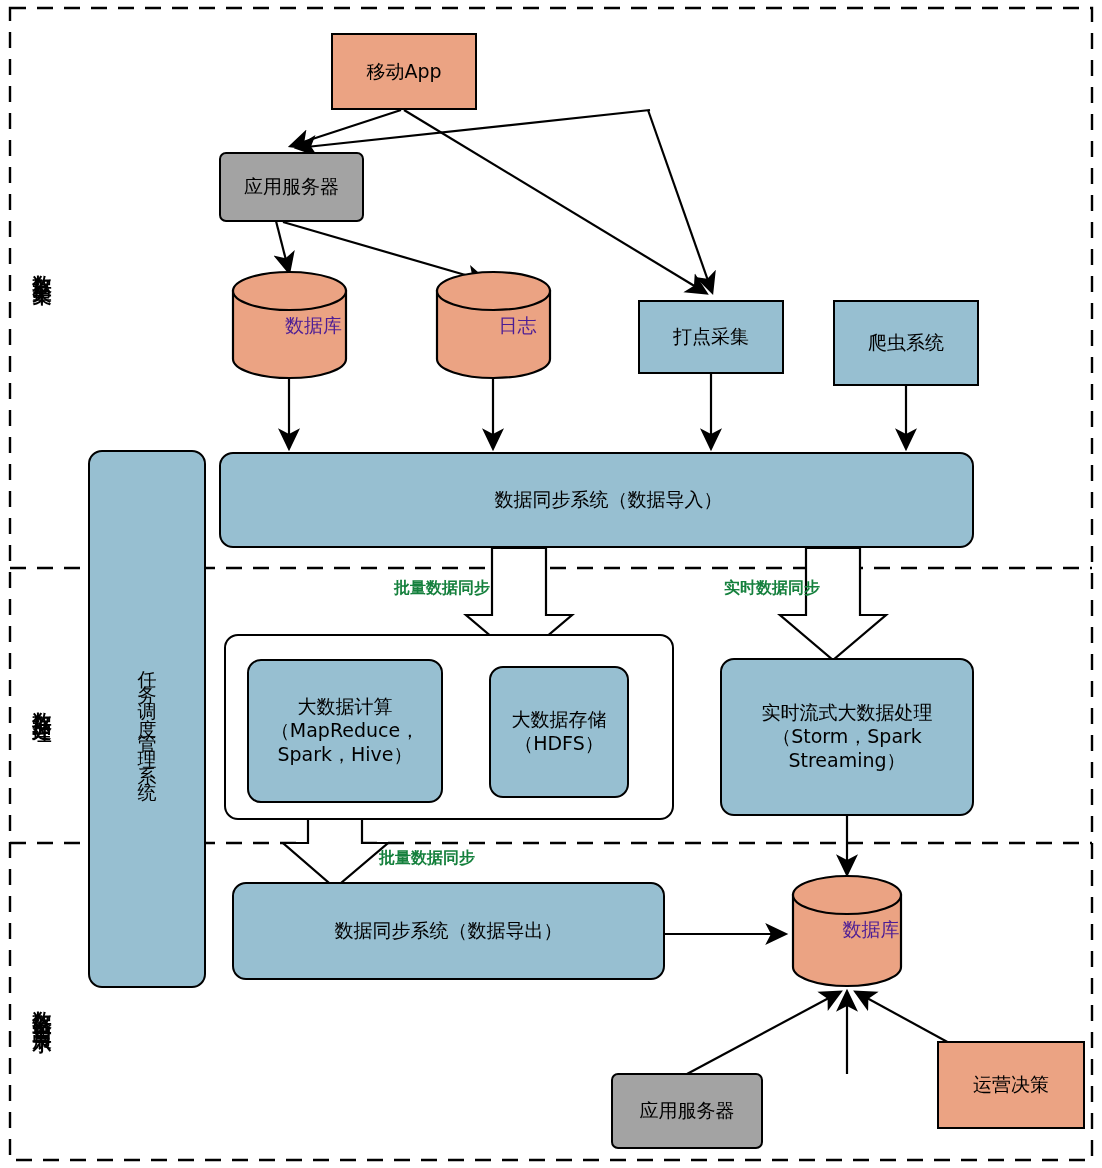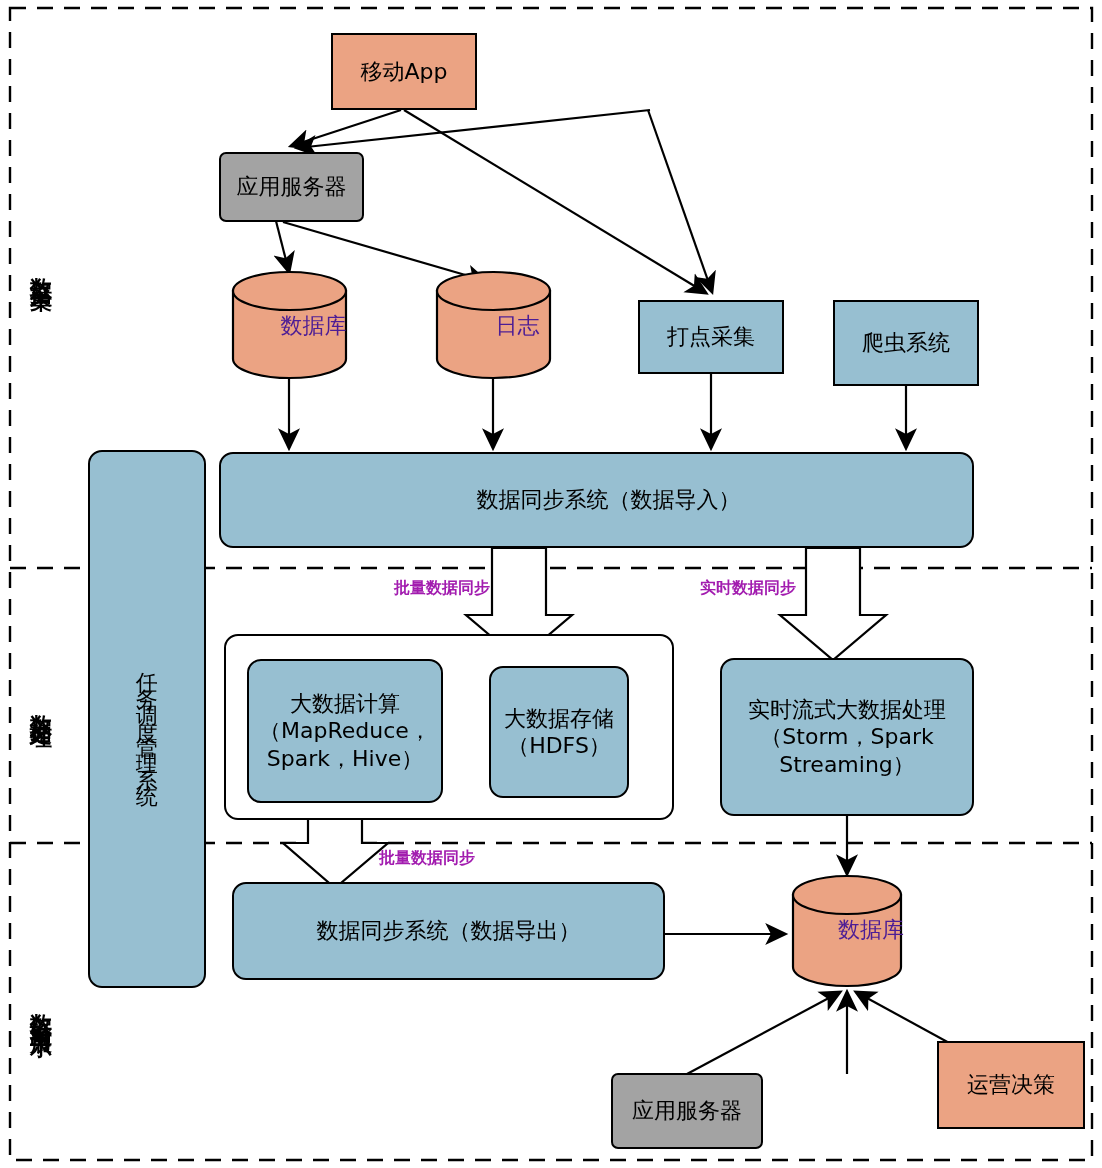--- a/index.html
+++ b/index.html
@@ -7,25 +7,25 @@
   #stage{position:relative;width:1102px;height:1168px;background:#ffffff;overflow:hidden;}
   #svg-layer{position:absolute;left:0;top:0;width:1102px;height:1168px;}
   .node{position:absolute;box-sizing:border-box;display:flex;align-items:center;justify-content:center;
         text-align:center;color:#000;border:2px solid #000;line-height:1.25;}
   .rect{border-radius:0;}
   .round{border-radius:14px;}
   .orange{background:#EBA383;}
   .green{background:#a3a3a3;border-radius:7px;}
   .blue{background:#97BFD1;}
   .plain{background:#ffffff;}
-  .label{position:absolute;color:#a21caf;white-space:nowrap;}
+  .label{position:absolute;color:#15803d;white-space:nowrap;}
   .vlabel{position:absolute;color:#000;writing-mode:vertical-rl;text-orientation:upright;
           display:flex;align-items:flex-start;justify-content:center;letter-spacing:4px;}
   .cyl-text{position:absolute;display:flex;align-items:center;justify-content:center;color:#4c1d95;margin-left:24px;}
-  .f17{font-size:22px;}
+  .f17{font-size:19px;}
   .f16{font-size:16px;}
   .b{font-weight:bold;}
 </style>
 </head>
 <body>
 
 <div id="stage">
 
   <svg id="svg-layer" viewBox="0 0 1102 1168">
     <defs>
@@ -109,21 +109,21 @@
 
   <div class="node round blue f17" style="left:219px;top:452px;width:755px;height:96px;padding-left:24px;">数据同步系统（数据导入）</div>
 
   <div class="node round blue" style="left:88px;top:450px;width:118px;height:538px;">
     <span class="vlabel f17" style="position:static;writing-mode:vertical-rl;text-orientation:upright;
                  letter-spacing:16px;align-items:center;height:100%;">任务调度管理系统</span>
   </div>
 
   <div class="label f16 b" style="left:394px;top:578px;">批量数据同步</div>
 
-  <div class="label f16 b" style="left:700px;top:578px;">实时数据同步</div>
+  <div class="label f16 b" style="left:724px;top:578px;">实时数据同步</div>
 
   <div class="label f16 b" style="left:379px;top:848px;">批量数据同步</div>
 
   <div class="node round plain" style="left:224px;top:634px;width:450px;height:186px;"></div>
 
   <div class="node round blue f17" style="left:247px;top:659px;width:196px;height:144px;white-space:pre-line;">大数据计算
 （MapReduce，
 Spark，Hive）</div>
 
   <div class="node round blue f17" style="left:489px;top:666px;width:140px;height:132px;white-space:pre-line;">大数据存储

